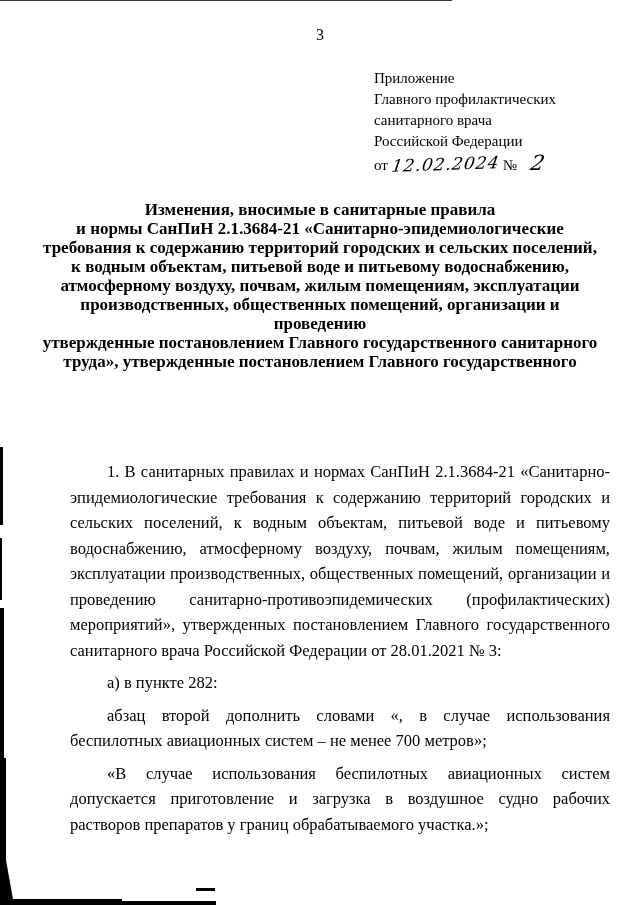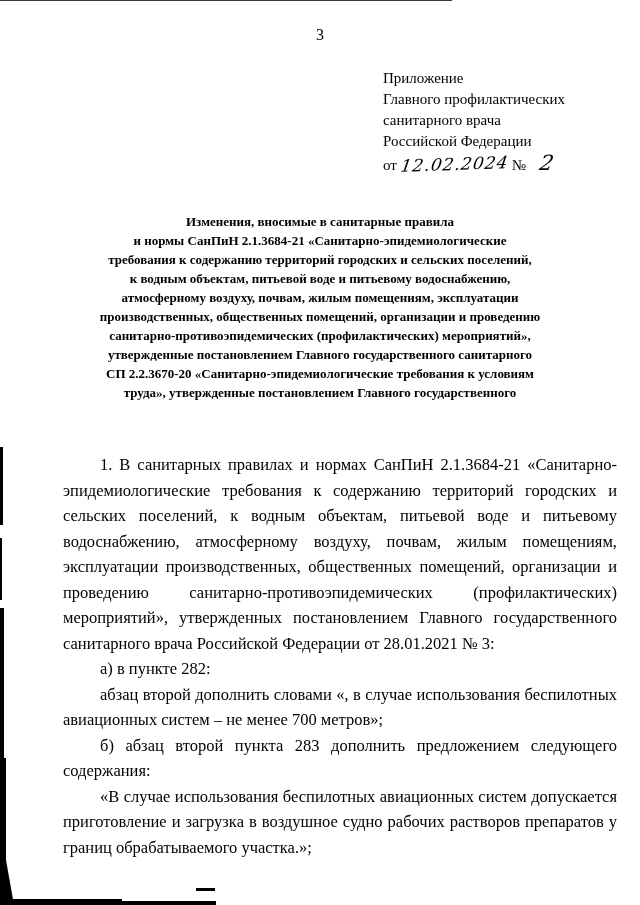--- a/index.html
+++ b/index.html
@@ -23,21 +23,21 @@
     top: 26px;
     left: 0;
     right: 0;
     text-align: center;
     font-size: 16px;
   }
   
   .appendix-block {
     position: absolute;
     top: 68px;
-    left: 383px;
+    left: 374px;
     width: 240px;
     font-size: 15px;
     line-height: 21px;
   }
   .date-line {
     margin-top: 1px;
     white-space: nowrap;
   }
   .handwritten {
     display: inline-block;
@@ -51,40 +51,40 @@
     display: inline-block;
     font-family: "DejaVu Serif", serif;
     font-style: italic;
     transform: skewX(-12deg);
     font-size: 21px;
     margin-left: 10px;
   }
   
   .doc-title {
     position: absolute;
-    top: 212px;
+    top: 200px;
     left: 40px;
     width: 560px;
     text-align: center;
     font-weight: bold;
-    font-size: 13px;
+    font-size: 17px;
     line-height: 19px;
   }
   
   .doc-body {
     position: absolute;
     top: 452px;
     left: 63px;
     width: 554px;
     font-size: 16.5px;
     line-height: 25.5px;
     text-align: justify;
   }
   .doc-body p {
-    margin: 0;
+    margin: 7px;
     text-indent: 37px;
   }
   
   .artifact {
     position: absolute;
     background: #000;
   }
   .a-top-line      { top: 0; left: 0; width: 452px; height: 1px; background: #3a3a3a; }
   .a-left-1        { top: 447px; left: 0; width: 3px; height: 78px; }
   .a-left-2        { top: 538px; left: 0; width: 2px; height: 62px; }
@@ -128,27 +128,24 @@
     </div>
   </div>
 
   <div class="doc-title">
     <div>Изменения, вносимые в санитарные правила</div>
     <div>и нормы СанПиН 2.1.3684-21 «Санитарно-эпидемиологические</div>
     <div>требования к содержанию территорий городских и сельских поселений,</div>
     <div>к водным объектам, питьевой воде и питьевому водоснабжению,</div>
     <div>атмосферному воздуху, почвам, жилым помещениям, эксплуатации</div>
     <div>производственных, общественных помещений, организации и проведению</div>
-    <div>санитарно-противоэпидемических (профилактических) мероприятий»,</div>
     <div>утвержденные постановлением Главного государственного санитарного</div>
-    <div>СП 2.2.3670-20 «Санитарно-эпидемиологические требования к условиям</div>
     <div>труда», утвержденные постановлением Главного государственного</div>
   </div>
 
   <div class="doc-body">
     <p>1. В санитарных правилах и нормах СанПиН 2.1.3684-21 «Санитарно-эпидемиологические требования к содержанию территорий городских и сельских поселений, к водным объектам, питьевой воде и питьевому водоснабжению, атмосферному воздуху, почвам, жилым помещениям, эксплуатации производственных, общественных помещений, организации и проведению санитарно-противоэпидемических (профилактических) мероприятий», утвержденных постановлением Главного государственного санитарного врача Российской Федерации от 28.01.2021 № 3:</p>
     <p>а) в пункте 282:</p>
     <p>абзац второй дополнить словами «, в случае использования беспилотных авиационных систем – не менее 700 метров»;</p>
-    <p>б) абзац второй пункта 283 дополнить предложением следующего содержания:</p>
     <p>«В случае использования беспилотных авиационных систем допускается приготовление и загрузка в воздушное судно рабочих растворов препаратов у границ обрабатываемого участка.»;</p>
   </div>
 
 </div>
 
 </body></html>

